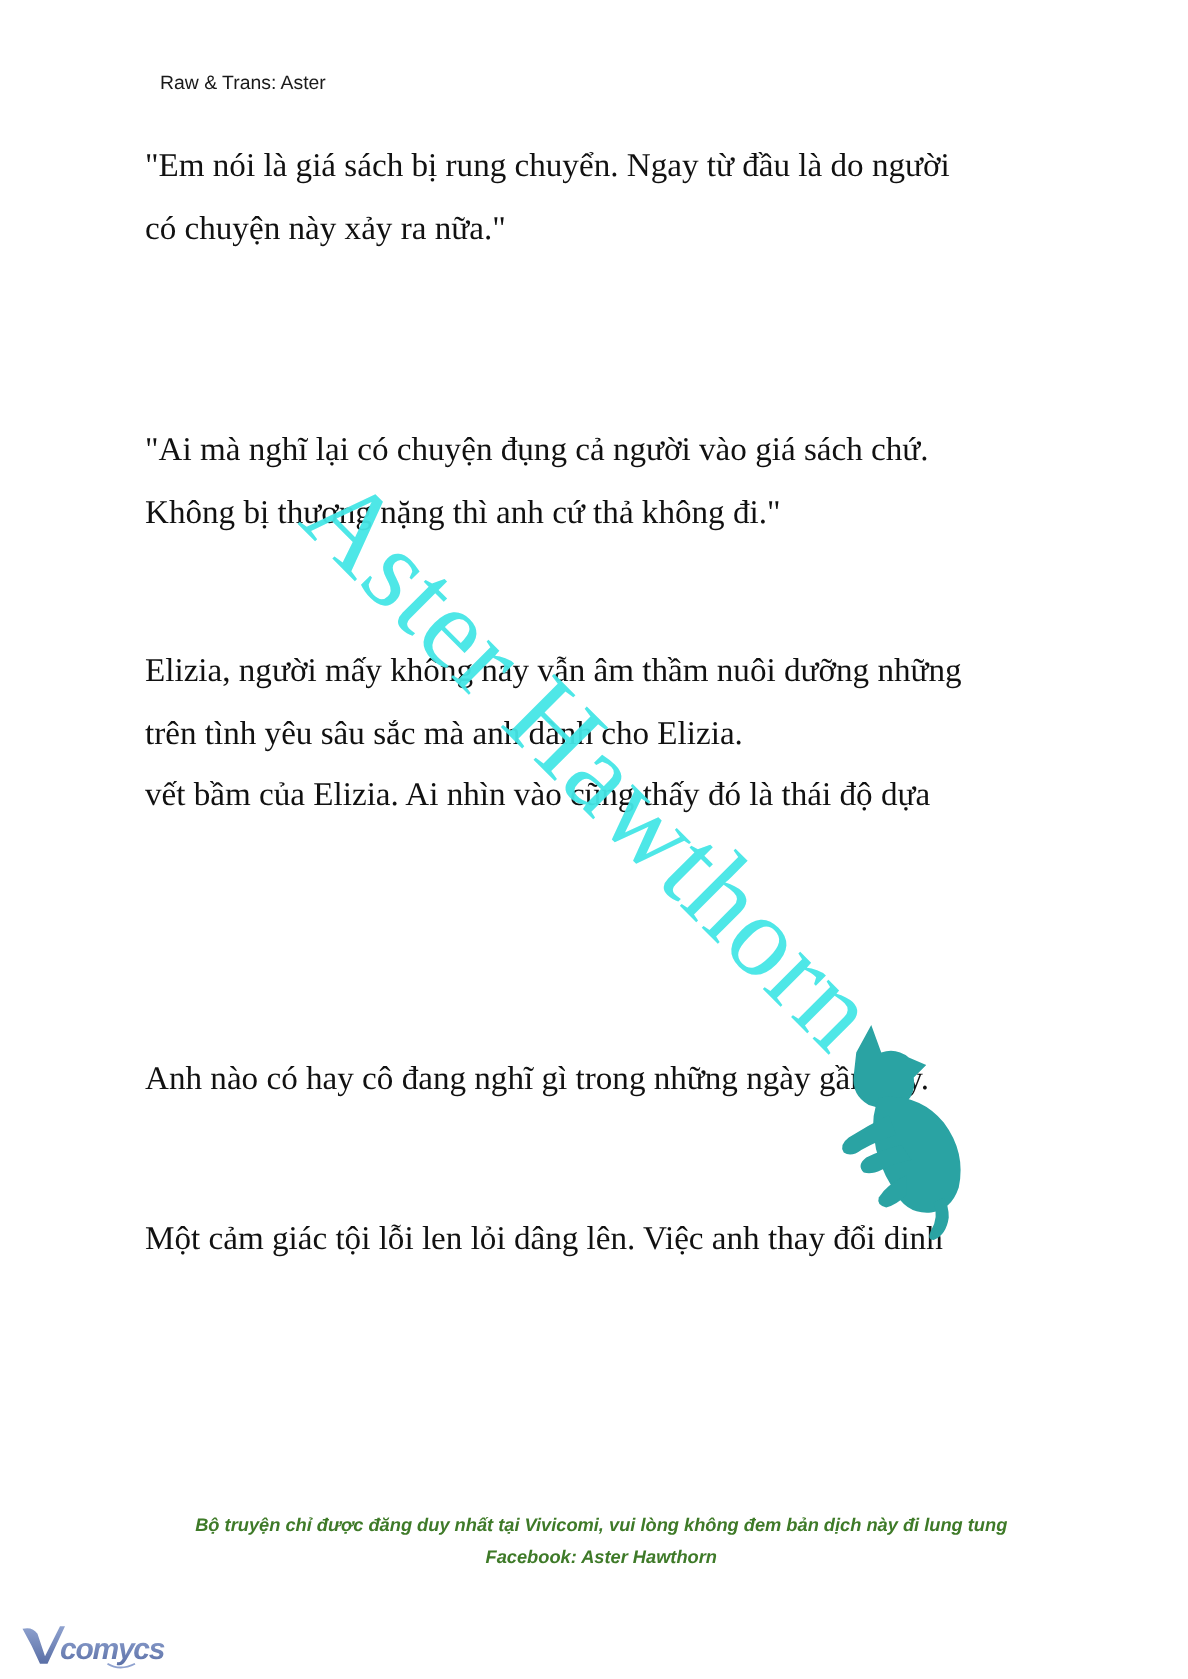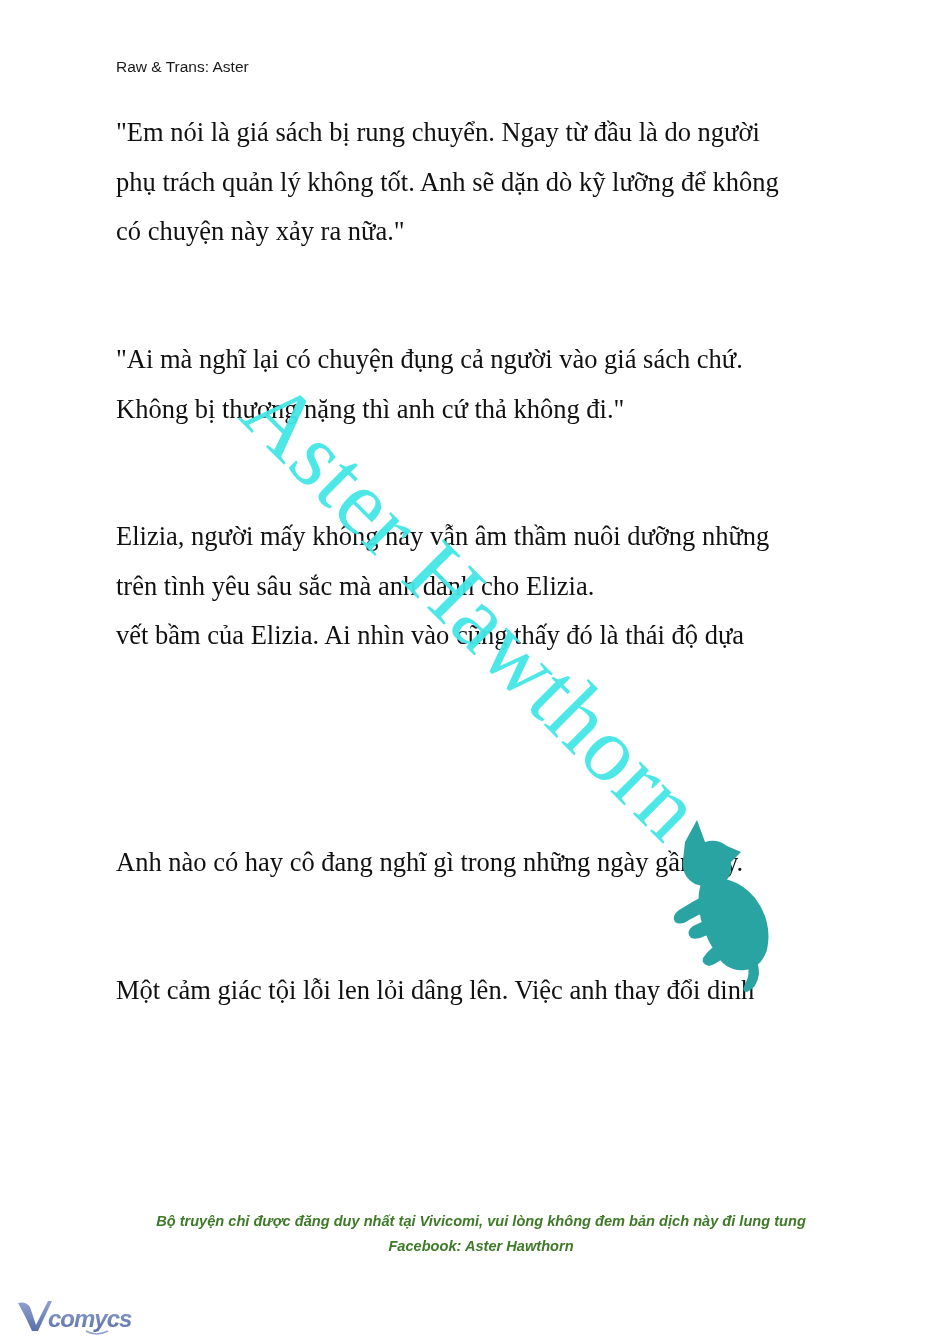--- a/index.html
+++ b/index.html
@@ -10,21 +10,21 @@
     body {
       width: 950px;
       height: 1343px;
       position: relative;
       overflow: hidden;
       font-family: "Liberation Serif", serif;
       color: #111111;
     }
     .header-credit {
       position: absolute;
-      left: 116px;
+      left: 128px;
       top: 58px;
       font-family: "Liberation Sans", sans-serif;
       font-size: 15.5px;
       color: #1a1a1a;
       letter-spacing: 0px;
     }
     .para {
       position: absolute;
       left: 116px;
       width: 740px;
@@ -90,21 +90,20 @@
       height: 40px;
     }
   </style>
 </head>
 <body>
 
 <div class="header-credit">Raw &amp; Trans: Aster</div>
 
 <div class="para" id="p1">
   <span class="line">"Em nói là giá sách bị rung chuyển. Ngay từ đầu là do người</span>
-  <span class="line">phụ trách quản lý không tốt. Anh sẽ dặn dò kỹ lưỡng để không</span>
   <span class="line">có chuyện này xảy ra nữa."</span>
 </div>
 
 <div class="para" id="p2">
   <span class="line">"Ai mà nghĩ lại có chuyện đụng cả người vào giá sách chứ.</span>
   <span class="line">Không bị thương nặng thì anh cứ thả không đi."</span>
 </div>
 
 <div class="para" id="p3">
   <span class="line">Elizia, người mấy không nay vẫn âm thầm nuôi dưỡng những</span>

